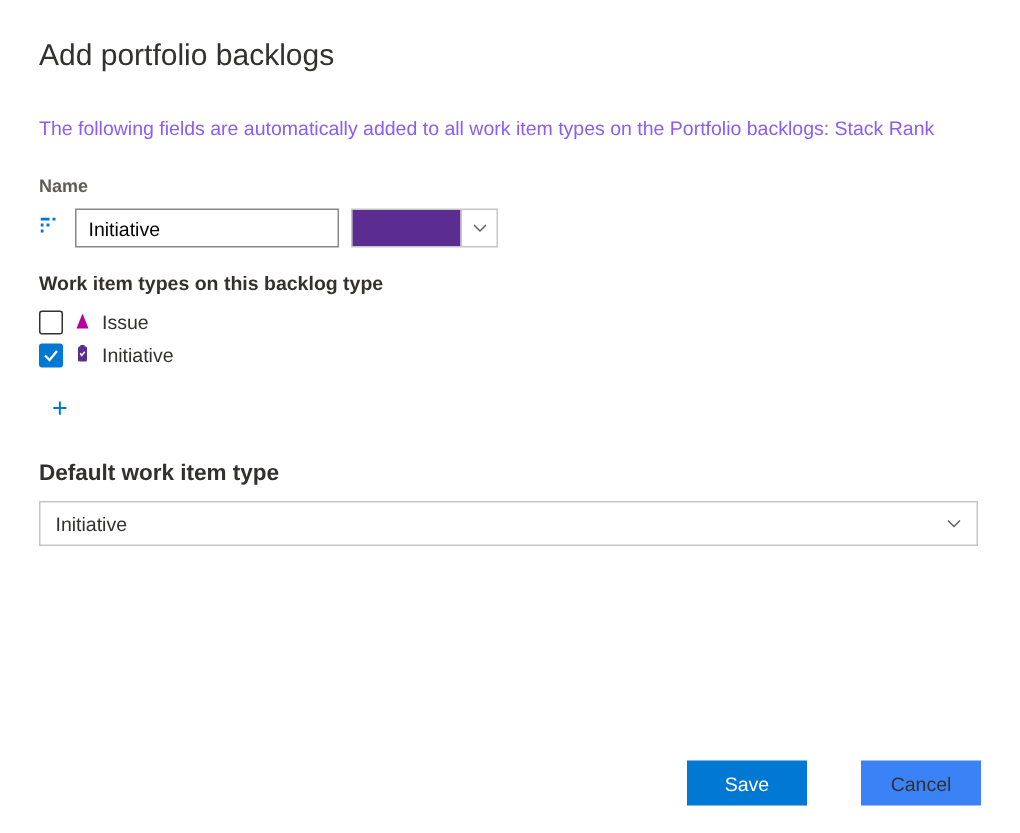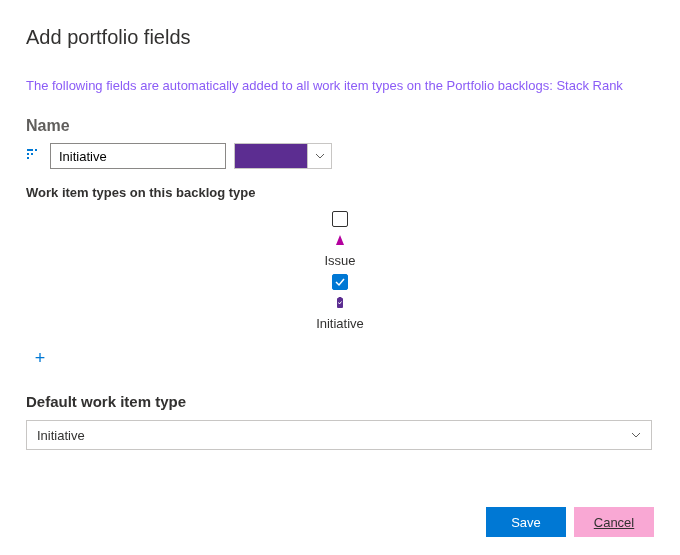--- a/index.html
+++ b/index.html
@@ -18,21 +18,21 @@
       color: #323130;
       margin-bottom: 28px;
     }
     .description {
       font-size: 13px;
       color: #8b5cf6;
       line-height: 1.4;
       margin-bottom: 22px;
     }
     .field-label {
-      font-size: 16px;
+      font-size: 12px;
       color: #605e5c;
       font-weight: 600;
       margin-bottom: 8px;
       display: block;
     }
     .name-row {
       display: flex;
       align-items: center;
       gap: 8px;
       margin-bottom: 16px;
@@ -76,24 +76,23 @@
       font-size: 13px;
       font-weight: 600;
       color: #323130;
       margin-bottom: 8px;
     }
     .checkbox-list {
       margin-bottom: 10px;
     }
     .checkbox-row {
       display: flex;
-      align-items: center;
+      align-items: flex-start;
       gap: 6px;
       padding: 3px 0;
-      flex-direction: column;
     }
     .checkbox {
       width: 16px;
       height: 16px;
       border: 1px solid #323130;
       border-radius: 2px;
       display: flex;
       align-items: center;
       justify-content: center;
       cursor: pointer;
@@ -155,35 +154,35 @@
       gap: 8px;
     }
     .btn {
       height: 30px;
       min-width: 80px;
       padding: 0 18px;
       font-size: 13px;
       font-family: inherit;
       border: none;
       cursor: pointer;
+      margin-left: 28px;
     }
     .btn-primary {
       background: #0078d4;
       color: #fff;
     }
     .btn-secondary {
-      background: #f9a8d4;
-      color: #323130;
-      text-decoration: underline;
+      background: #3b82f6;
+      color: #323130;
     }
   </style>
 </head>
 <body>
 
-<h1 class="title">Add portfolio fields</h1>
+<h1 class="title">Add portfolio backlogs</h1>
 
 <p class="description">The following fields are automatically added to all work item types on the Portfolio backlogs: Stack Rank</p>
 
 <label class="field-label">Name</label>
 <div class="name-row">
   <span class="type-icon">
     <svg width="14" height="14" viewBox="0 0 14 14">
       <rect x="0" y="0" width="6" height="2" fill="#0078d4"></rect>
       <rect x="8" y="0" width="2" height="2" fill="#0078d4"></rect>
       <rect x="0" y="4" width="2" height="2" fill="#0078d4"></rect>

